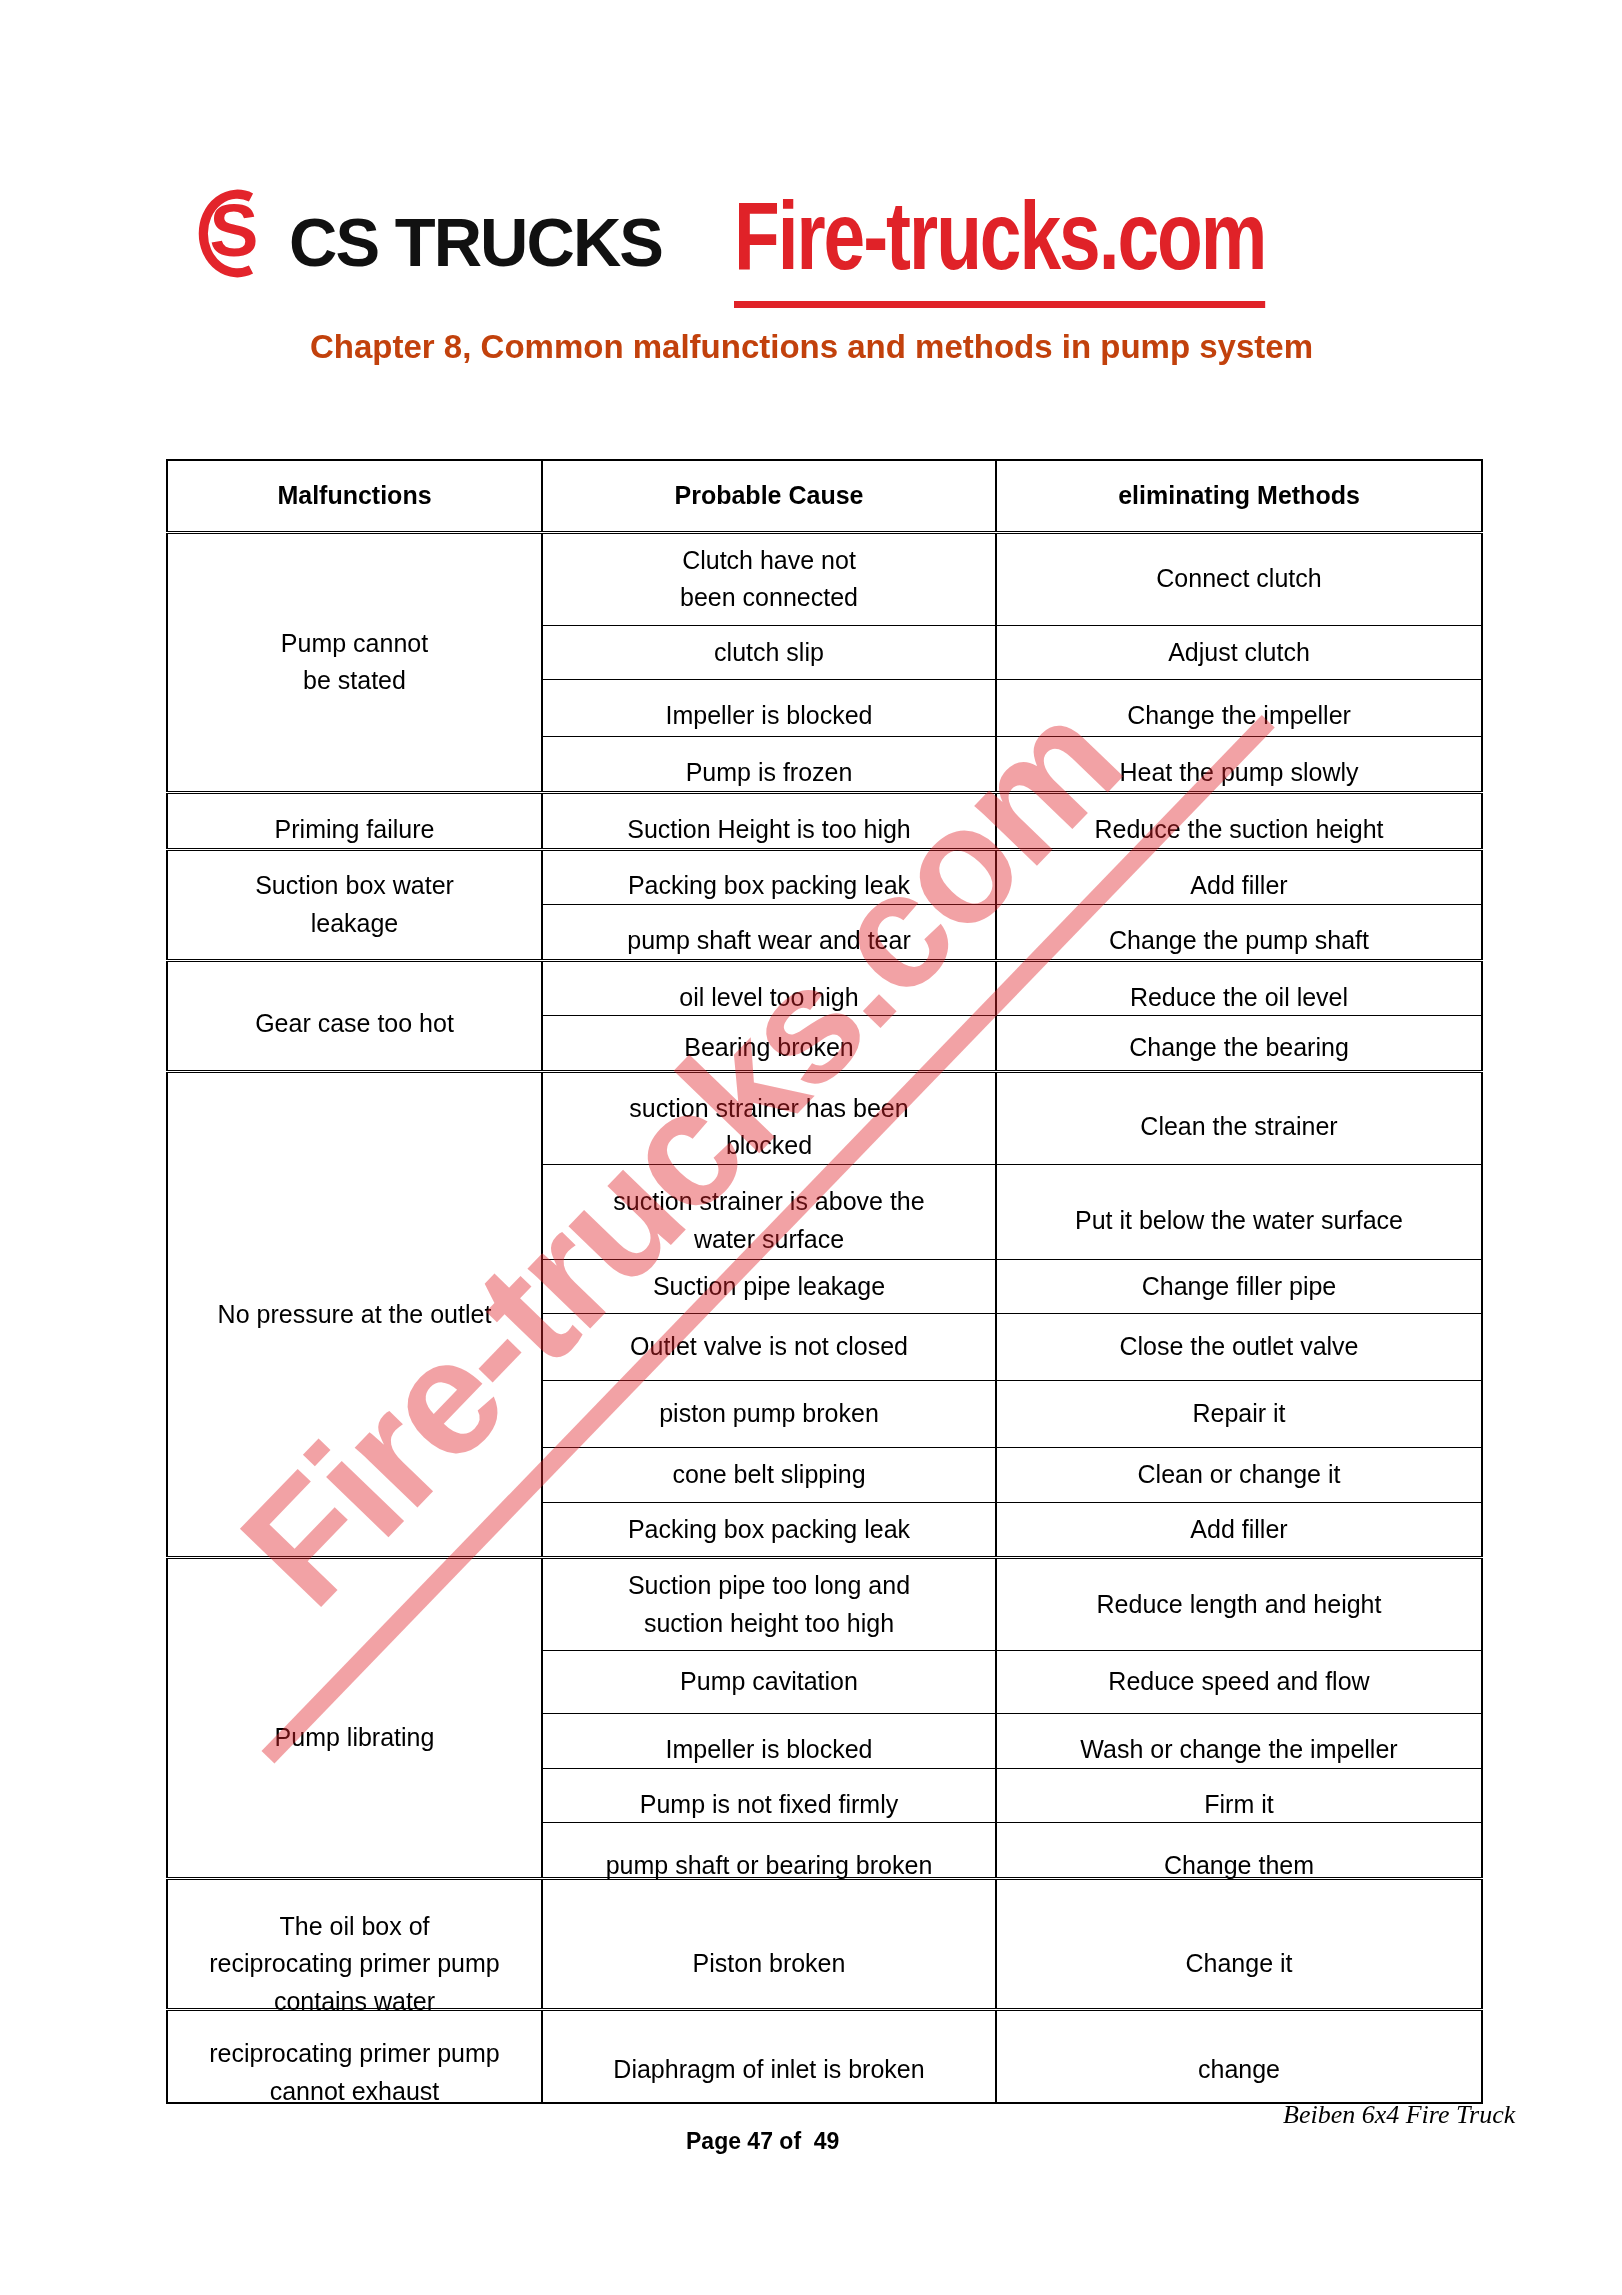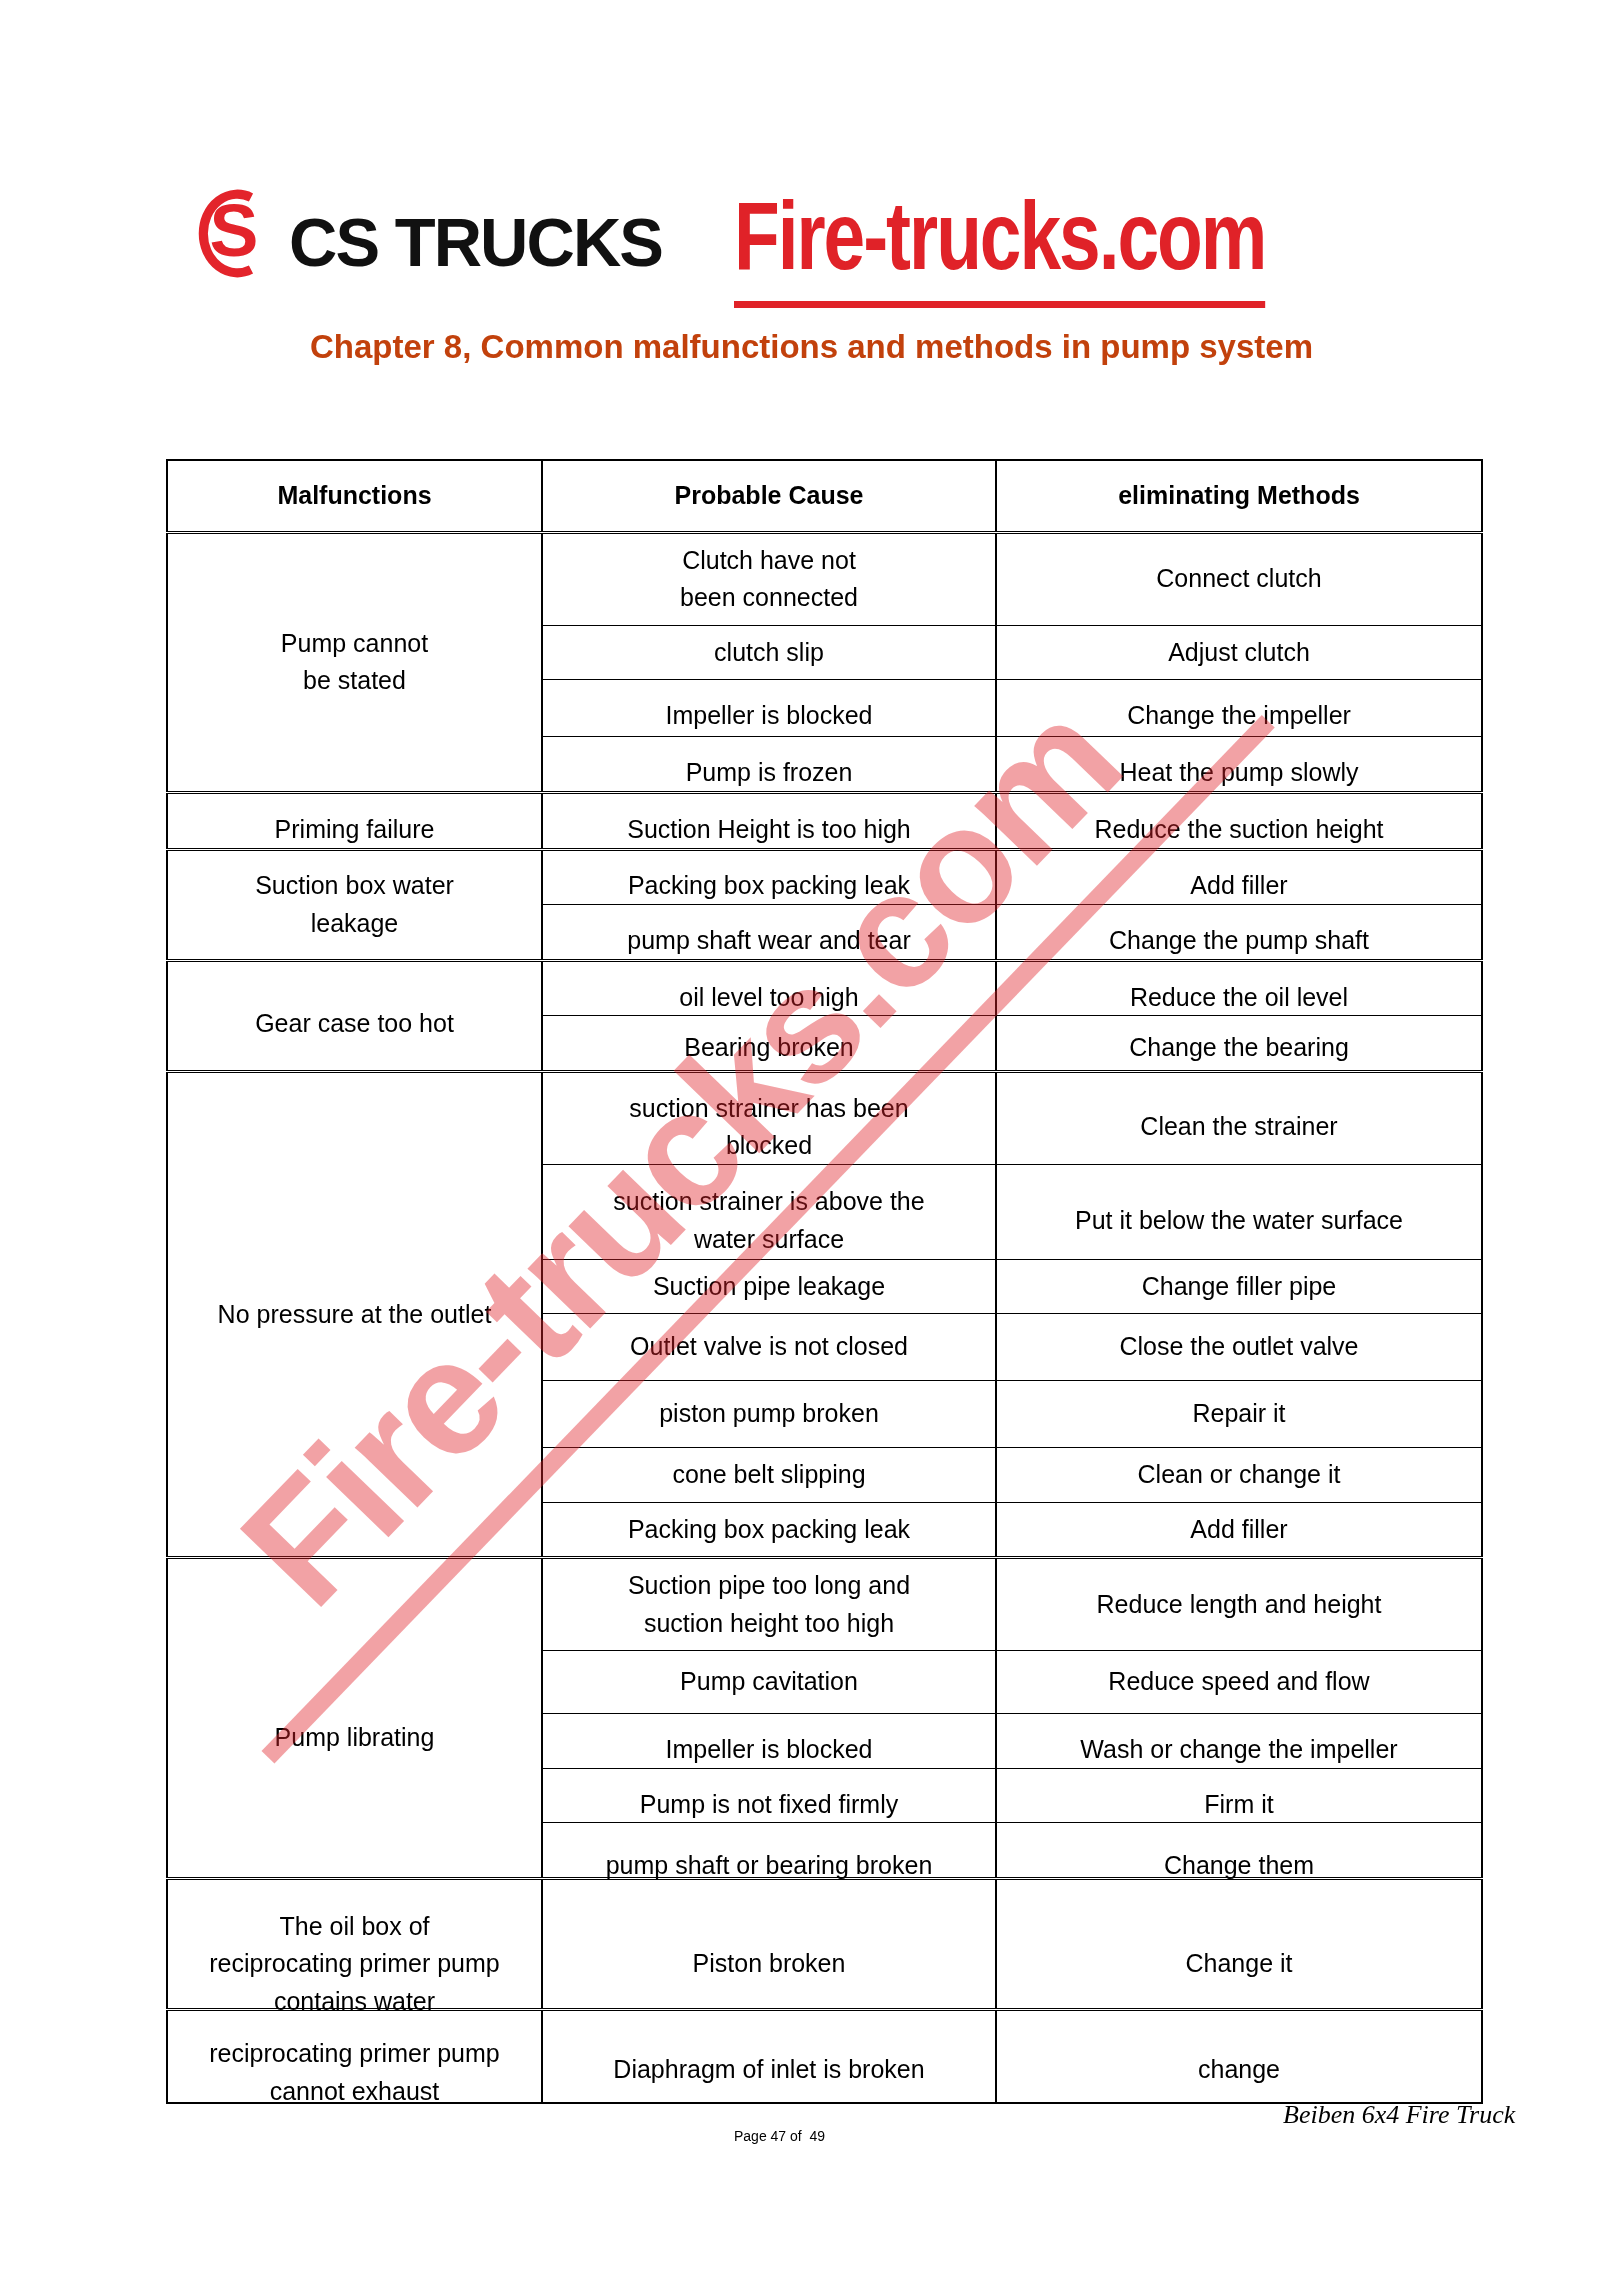--- a/index.html
+++ b/index.html
@@ -93,23 +93,22 @@
   
   .footer-right {
     position:absolute; left:1239px; top:2100px;
     font-family:"Liberation Serif", serif;
     font-style:italic; font-size:26px; color:#000;
     white-space:nowrap;
     margin-left:44px;
   }
   .footer-page {
     position:absolute; left:686px; top:2128px;
-    font-size:14px; font-weight:normal; color:#000;
+    font-size:23px; font-weight:bold; color:#000;
     white-space:pre;
-    margin-left:48px;
   }
 </style>
 </head>
 <body>
 
 <div class="page">
 
   <svg class="logo-mark" viewBox="0 0 134 142" xmlns="http://www.w3.org/2000/svg">
     <path d="M 96 16 A 52 60 0 1 0 96 126" fill="none" stroke="#e3242b" stroke-width="14"></path>
     <text x="70" y="106" text-anchor="middle" font-family="Liberation Sans, sans-serif" font-size="112" font-weight="bold" fill="#e3242b">S</text>

